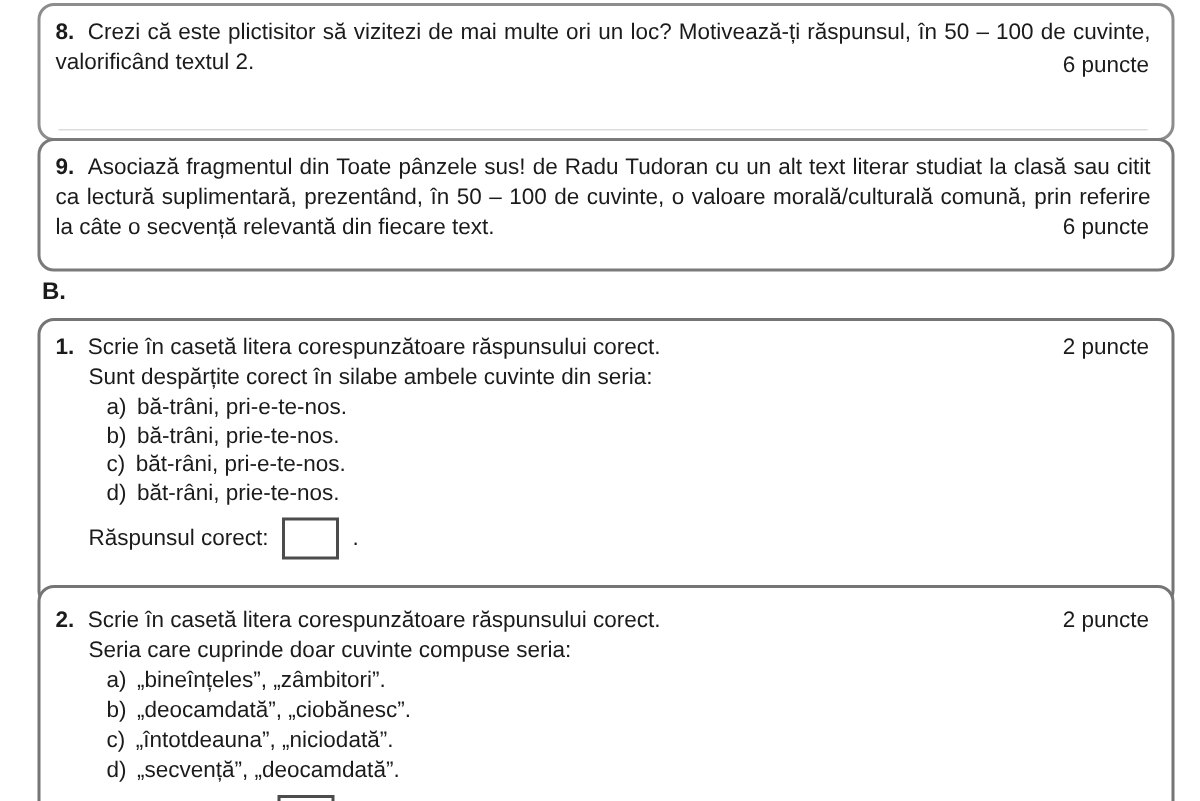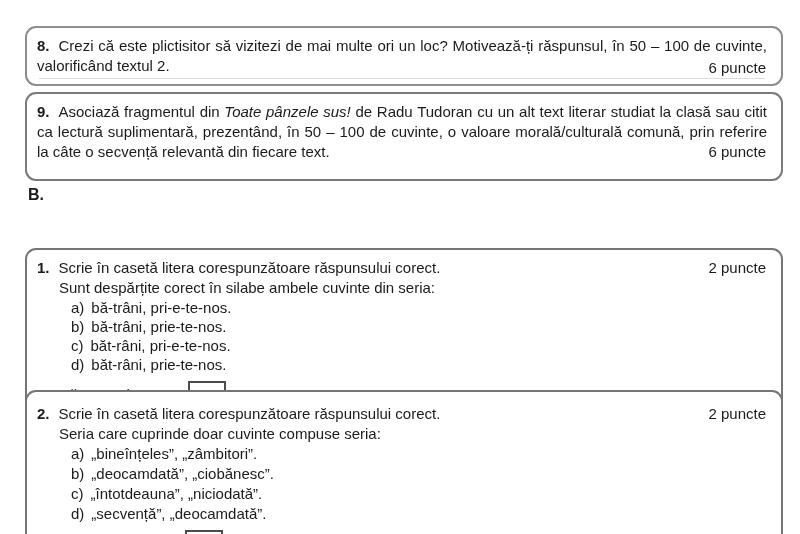--- a/index.html
+++ b/index.html
@@ -4,32 +4,32 @@
 <style>
   html,body{margin:0;padding:0;background:#ffffff;}
   .page{
     position:relative;width:800px;height:534px;overflow:hidden;background:#ffffff;
     font-family:"Liberation Sans",sans-serif;font-size:15px;color:#1b1b1b;
   }
   .card{
     position:absolute;left:25px;width:758px;box-sizing:border-box;background:#ffffff;
     border:2px solid #757575;border-radius:11px;
   }
-  .card-8{top:2px;height:60px;border-color:#8d8d8d;margin-top:24px;}
+  .card-8{top:2px;height:92px;border-color:#8d8d8d;}
   .card-9{top:92px;height:89px;border-color:#7a7a7a;}
-  .card-1{top:212px;height:193px;margin-top:36px;}
+  .card-1{top:212px;height:193px;}
   .card-2{top:390px;height:200px;}
   .qpara{margin:0;padding:8px 14px 0 10px;text-align:justify;line-height:20px;}
   .qnum{font-weight:bold;margin-right:9px;}
   .pts{position:absolute;right:15px;font-weight:normal;white-space:nowrap;}
   .card-8 .pts{top:31px;}
   .card-9 .pts{top:49px;}
   .card-1 .pts{top:9px;}
   .card-2 .pts{top:13px;}
-  .italic{font-style:italic;}
+  .italic{}
   .faint-line{position:absolute;left:12px;right:16px;bottom:5px;border-top:1px solid #dcdcdc;}
   .sec-label{position:absolute;left:28px;top:186px;font-weight:bold;font-size:16px;}
   .mc-body{padding:8px 14px 0 10px;line-height:20px;}
   .card-2 .mc-body{padding-top:12px;}
   .mc-row1{position:relative;}
   .mc-prompt{margin-left:22px;}
   .mc-option{margin-left:34px;line-height:19px;}
   .card-2 .mc-option{line-height:20px;}
   .opt-letter{display:inline-block;margin-right:7px;}
   .answer-row{margin-left:22px;margin-top:7px;display:flex;align-items:center;}

